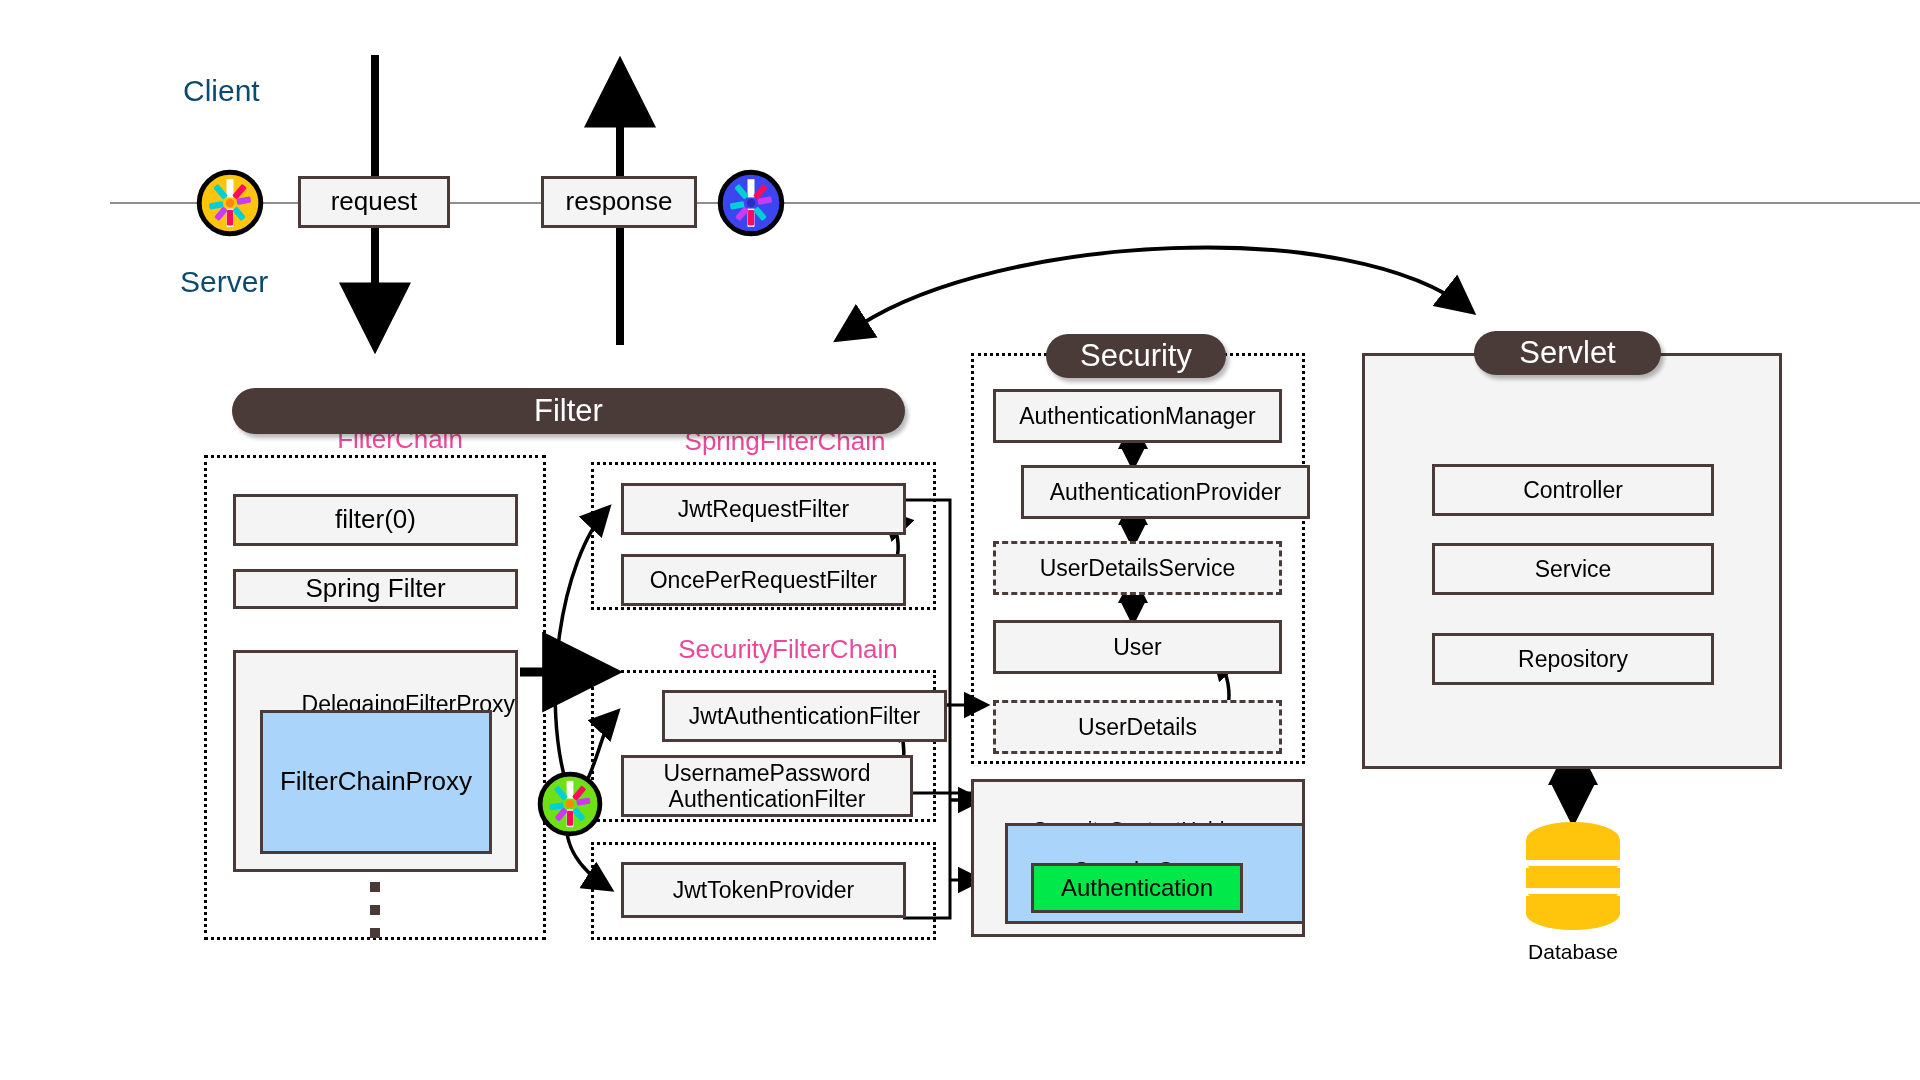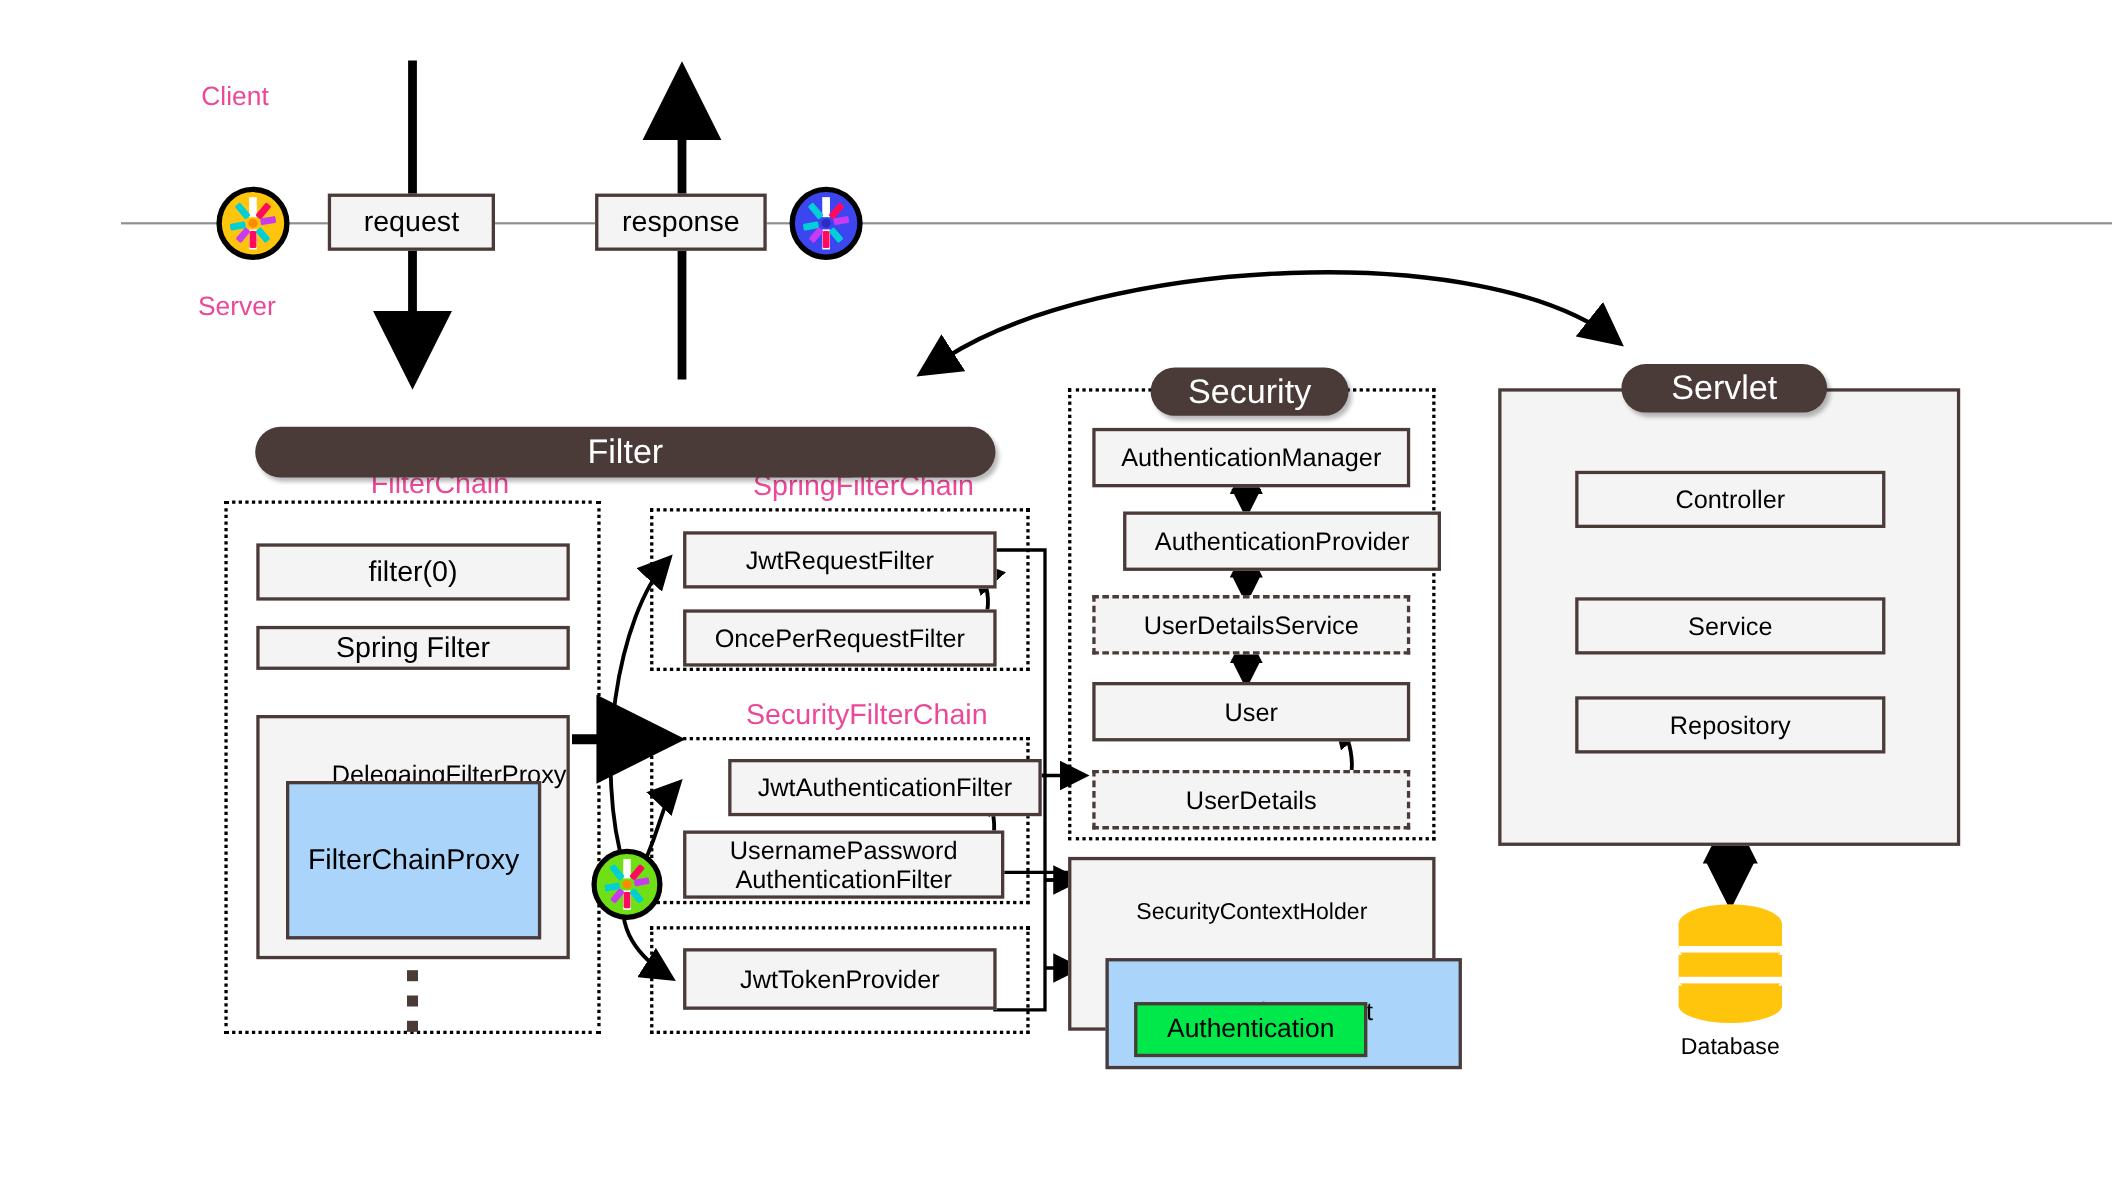--- a/index.html
+++ b/index.html
@@ -62,22 +62,22 @@
     align-items: center;
     justify-content: center;
     font-size: 31px;
     box-shadow: 3px 4px 4px rgba(0,0,0,0.28);
     box-sizing: border-box;
     z-index: 5;
   }
 
   .plain-label {
     position: absolute;
-    font-size: 24px;
-    color: #ec4899;
+    font-size: 30px;
+    color: #0c4a6e;
     white-space: nowrap;
   }
   .small-label {
     position: absolute;
     font-size: 19px;
     color: #000;
     white-space: nowrap;
     text-align: center;
   }
 
@@ -318,30 +318,30 @@
   <div class="group" style="left:971px; top:353px; width:334px; height:411px;"></div>
 
   <div class="sbox" style="left:993px; top:389px; width:289px; height:54px;">AuthenticationManager</div>
   <div class="sbox" style="left:993px; top:465px; width:289px; height:54px;margin-left:28px;">AuthenticationProvider</div>
   <div class="sbox dashed" style="left:993px; top:541px; width:289px; height:54px;">UserDetailsService</div>
   <div class="sbox" style="left:993px; top:620px; width:289px; height:54px;">User</div>
   <div class="sbox dashed" style="left:993px; top:700px; width:289px; height:54px;">UserDetails</div>
 
   <div class="sbox" style="left:971px; top:779px; width:334px; height:158px; display:block;">
     <div style="text-align:center; font-size:21px; margin-top:9px;">SecurityContextHolder</div>
-    <div class="sbox blue" style="left:31px; top:41px; width:324px; height:101px; display:block;margin-top:48px;">
+    <div class="sbox blue" style="left:31px; top:41px; width:300px; height:101px; display:block;">
       <div style="text-align:center; font-size:23px; margin-top:6px;">SecurityContext</div>
       <div class="sbox green" style="left:23px; top:37px; width:212px; height:50px; font-size:24px;">Authentication</div>
     </div>
   </div>
 
   <div class="pill" style="left:1474px; top:331px; width:187px; height:44px;">Servlet</div>
   <div class="frame" style="left:1362px; top:353px; width:420px; height:416px;"></div>
 
-  <div class="sbox" style="left:1432px; top:428px; width:282px; height:52px;">Controller</div>
+  <div class="sbox" style="left:1432px; top:464px; width:282px; height:52px;">Controller</div>
   <div class="sbox" style="left:1432px; top:543px; width:282px; height:52px;">Service</div>
   <div class="sbox" style="left:1432px; top:633px; width:282px; height:52px;">Repository</div>
 
   <div class="dbIcon" style="left:1521px; top:820px; width:104px; height:112px;">
     <svg width="104" height="112" viewBox="0 0 104 112">
       <ellipse cx="52" cy="20" rx="47" ry="18" fill="#ffc40c"></ellipse>
       <rect x="5" y="20" width="94" height="22" fill="#ffc40c"></rect>
       <ellipse cx="52" cy="42" rx="47" ry="16" fill="#ffc40c"></ellipse>
       <rect x="5" y="48" width="94" height="22" fill="#ffc40c"></rect>
       <ellipse cx="52" cy="70" rx="47" ry="16" fill="#ffc40c"></ellipse>

